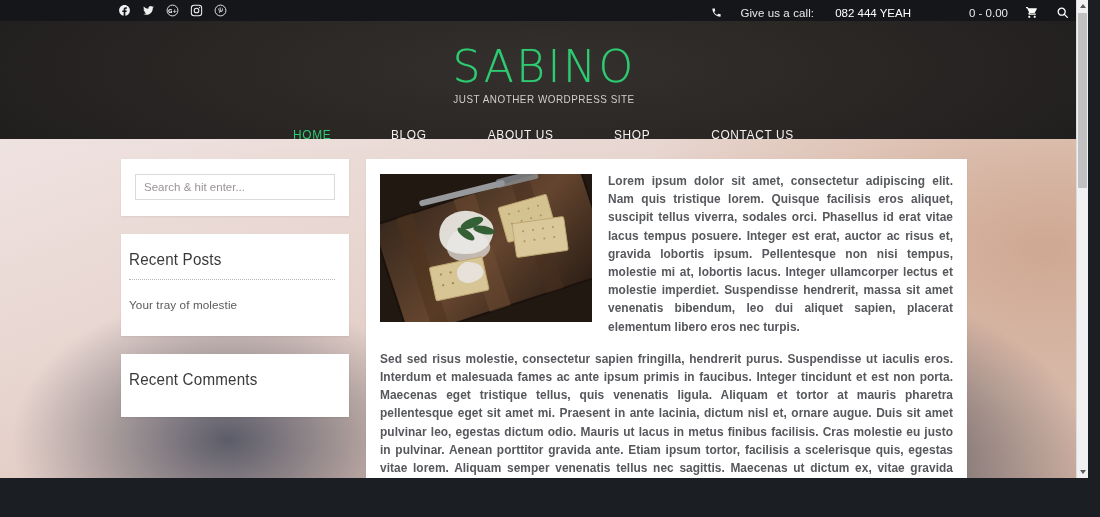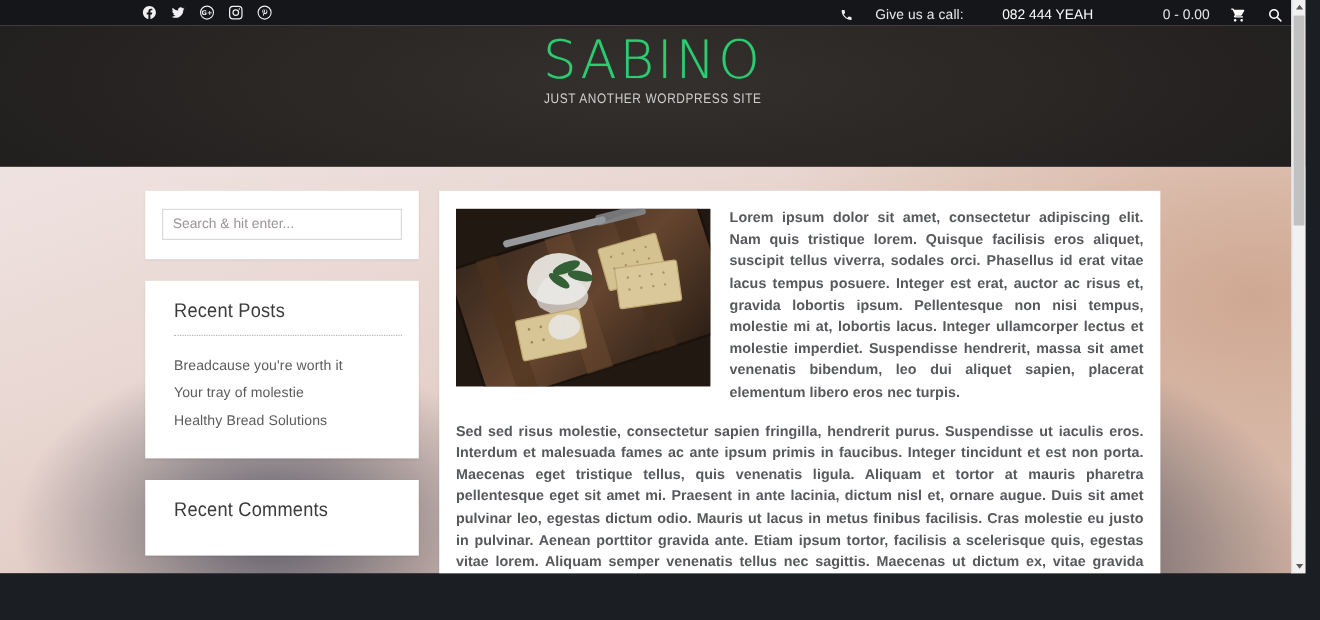--- a/index.html
+++ b/index.html
@@ -69,37 +69,37 @@
     position: absolute;
     right: 19px; top: 2px;
     height: 21px;
     display: flex;
     align-items: center;
     gap: 17px;
     white-space: nowrap;
   }
   .topright .phone-ic { margin-right: 1px; line-height: 0; }
   .call-text { color: #e9e9e9; font-size: 11.5px; letter-spacing: .1px; }
-  .call-num { color: #ffffff; font-size: 11.5px; margin-left: 15px; }
+  .call-num { color: #ffffff; font-size: 11.5px; margin-left: 4px; }
   .cart-amount { color: #e9e9e9; font-size: 11.5px; margin-left: 11px; padding-left: 30px; }
   .top-ic { line-height: 0; cursor: pointer; }
 
   
   .site-header {
     position: absolute;
     left: 0; top: 21px;
     width: 1088px;
     height: 118px;
     background:
       radial-gradient(ellipse 700px 170px at 50% 40%, #33302e 0%, #2b2725 45%, #232020 78%, #1d1b1b 100%);
     z-index: 5;
   }
   .brand {
     text-align: center;
-    padding-top: 8px;
+    padding-top: 24px;
   }
   .brand-title {
     font-family: "DejaVu Sans", sans-serif;
     font-weight: 300;
     font-size: 44px;
     letter-spacing: 2.5px;
     color: #2ecc71;
     line-height: 1;
     text-shadow: 0 0 1px rgba(46,204,113,0.5);
   }
@@ -139,21 +139,21 @@
 
   
   .sidebar {
     position: absolute;
     left: 121px; top: 20px;
     width: 228px;
   }
   .widget {
     background: #ffffff;
     margin-bottom: 18px;
-    padding: 16px 14px 18px 24px;
+    padding: 16px 14px 18px 8px;
     box-shadow: 0 1px 2px rgba(0,0,0,0.07);
   }
   .widget.search-widget { padding: 15px 14px 16px 14px; }
   .search-input {
     width: 100%;
     box-sizing: border-box;
     border: 1px solid #ddd9d9;
     background: #fff;
     padding: 6px 8px;
     font-family: "Liberation Sans", sans-serif;
@@ -334,37 +334,42 @@
           </svg>
       </span>
     </div>
   </div>
 
   <div class="site-header">
     <div class="brand">
       <div class="brand-title">SABINO</div>
       <div class="brand-tag">JUST ANOTHER WORDPRESS SITE</div>
     </div>
+    <nav class="mainnav">
+      <a href="#" class="active">HOME</a>
+      <a href="#">BLOG</a>
+      <a href="#">ABOUT US</a>
+      <a href="#">SHOP</a>
+      <a href="#">CONTACT US</a>
+    </nav>
   </div>
 
   <div class="content-area">
 
     <aside class="sidebar">
 
       <div class="widget search-widget">
         <input class="search-input" type="text" placeholder="Search &amp; hit enter..." style="">
       </div>
 
       <div class="widget">
         <h3 class="widget-title">Recent Posts</h3>
         <div class="dotted-sep"></div>
         <ul>
-          <li><a href="#">Breadcause you're worth it</a></li>
           <li><a href="#">Your tray of molestie</a></li>
-          <li><a href="#">Healthy Bread Solutions</a></li>
         </ul>
       </div>
 
       <div class="widget">
         <h3 class="widget-title">Recent Comments</h3>
 
       </div>
 
     </aside>
 

